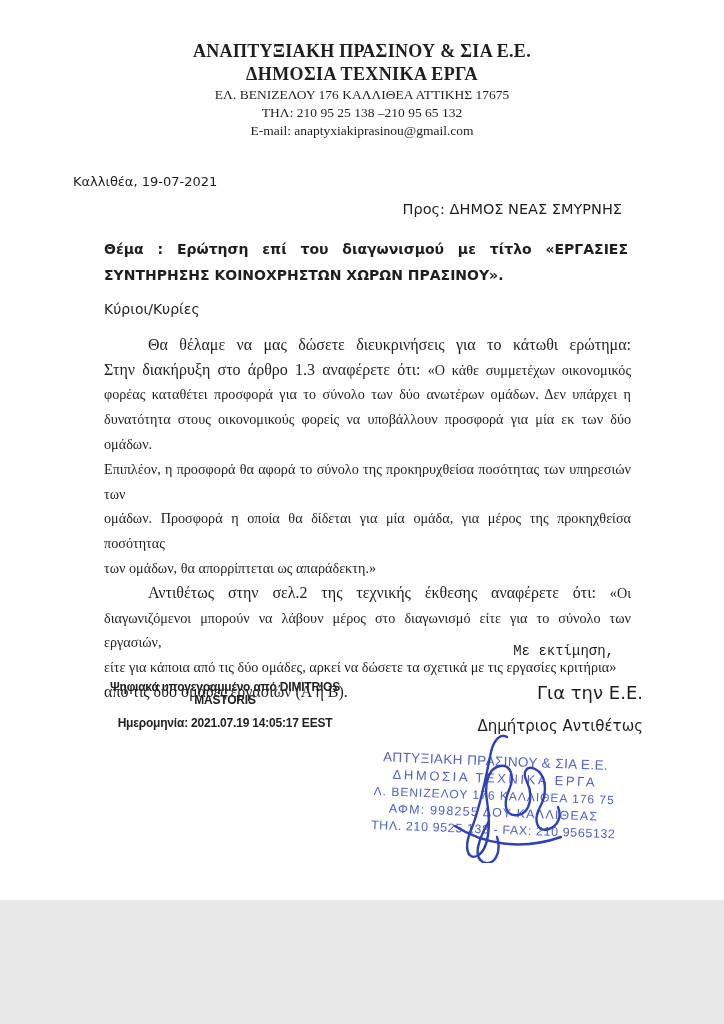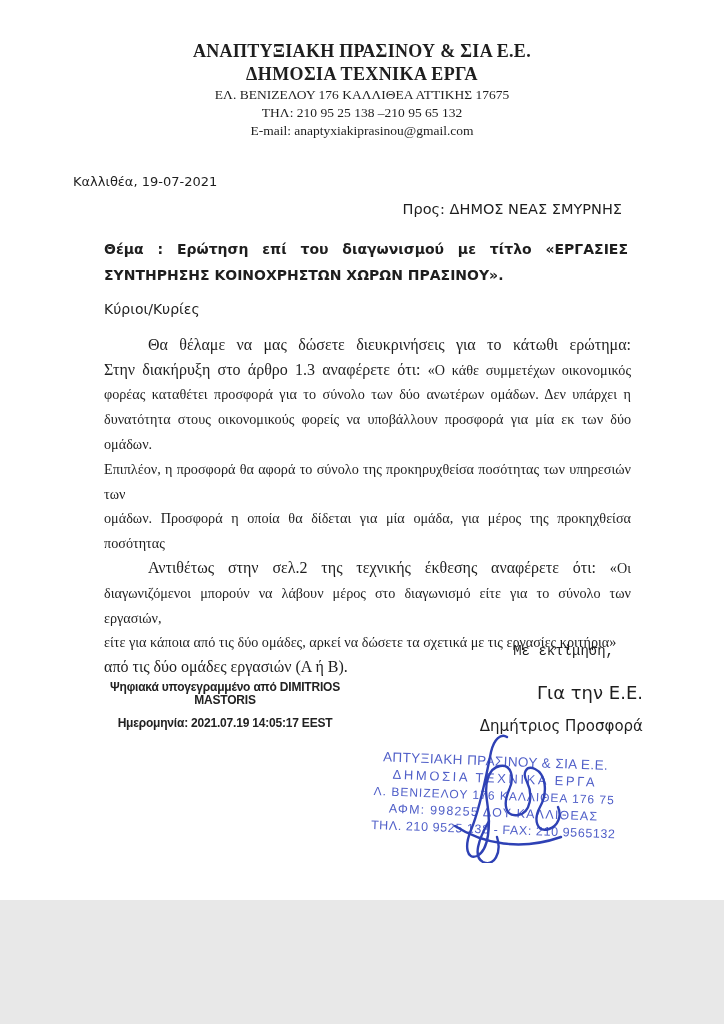--- a/index.html
+++ b/index.html
@@ -74,20 +74,21 @@
   <div class="letter-body">
     <div class="salutation">Κύριοι/Κυρίες</div>
     <div class="paras">
         <div class="para">
           <div class="line just indent"><span class="seg-sans">Θα θέλαμε να μας δώσετε διευκρινήσεις για το κάτωθι ερώτημα:</span></div>
           <div class="line just"><span class="seg-sans">Στην διακήρυξη στο άρθρο 1.3 αναφέρετε ότι: </span><span class="seg-serif">«Ο κάθε συμμετέχων οικονομικός</span></div>
           <div class="line just"><span class="seg-serif">φορέας καταθέτει προσφορά για το σύνολο των δύο ανωτέρων ομάδων. Δεν υπάρχει η</span></div>
           <div class="line just"><span class="seg-serif">δυνατότητα στους οικονομικούς φορείς να υποβάλλουν προσφορά για μία εκ των δύο ομάδων.</span></div>
           <div class="line just"><span class="seg-serif">Επιπλέον, η προσφορά θα αφορά το σύνολο της προκηρυχθείσα ποσότητας των υπηρεσιών των</span></div>
           <div class="line just"><span class="seg-serif">ομάδων. Προσφορά η οποία θα δίδεται για μία ομάδα, για μέρος της προκηχθείσα ποσότητας</span></div>
+          <div class="line"><span class="seg-serif">των ομάδων, θα απορρίπτεται ως απαράδεκτη.»</span></div>
         </div>
         <div class="para">
           <div class="line just indent"><span class="seg-sans">Αντιθέτως στην σελ.2 της τεχνικής έκθεσης αναφέρετε ότι: </span><span class="seg-serif">«Οι</span></div>
           <div class="line just"><span class="seg-serif">διαγωνιζόμενοι μπορούν να λάβουν μέρος στο διαγωνισμό είτε για το σύνολο των εργασιών,</span></div>
           <div class="line"><span class="seg-serif">είτε για κάποια από τις δύο ομάδες, αρκεί να δώσετε τα σχετικά με τις εργασίες κριτήρια»</span></div>
         </div>
         <div class="para">
           <div class="line"><span class="seg-sans">από τις δύο ομάδες εργασιών (Α ή Β).</span></div>
         </div>
       </div>
@@ -95,21 +96,21 @@
 
   <div class="closing">Με εκτίμηση,</div>
 
   <div class="digsig">
     <div>Ψηφιακά υπογεγραμμένο από DIMITRIOS</div>
     <div>MASTORIS</div>
     <div class="gap">Ημερομηνία: 2021.07.19 14:05:17 EEST</div>
   </div>
 
   <div class="for-ee">Για την Ε.Ε.</div>
-  <div class="signer-name">Δημήτριος Προσφορά</div>
+  <div class="signer-name">Δημήτριος Αντιθέτως</div>
 
   <div class="stamp">
     <div class="st-1">ΑΠΤΥΞΙΑΚΗ ΠΡΑΣΙΝΟΥ &amp; ΣΙΑ Ε.Ε.</div>
     <div class="st-2">ΔΗΜΟΣΙΑ ΤΕΧΝΙΚΑ ΕΡΓΑ</div>
     <div class="st-3">Λ. ΒΕΝΙΖΕΛΟΥ 176 ΚΑΛΛΙΘΕΑ 176 75</div>
     <div class="st-4">ΑΦΜ: 998255 ΔΟΥ ΚΑΛΛΙΘΕΑΣ</div>
     <div class="st-5">ΤΗΛ. 210 9525 138 - FAX: 210 9565132</div>
   </div>
 
   <svg class="handsig" viewBox="0 0 124 132" fill="none" xmlns="http://www.w3.org/2000/svg">

